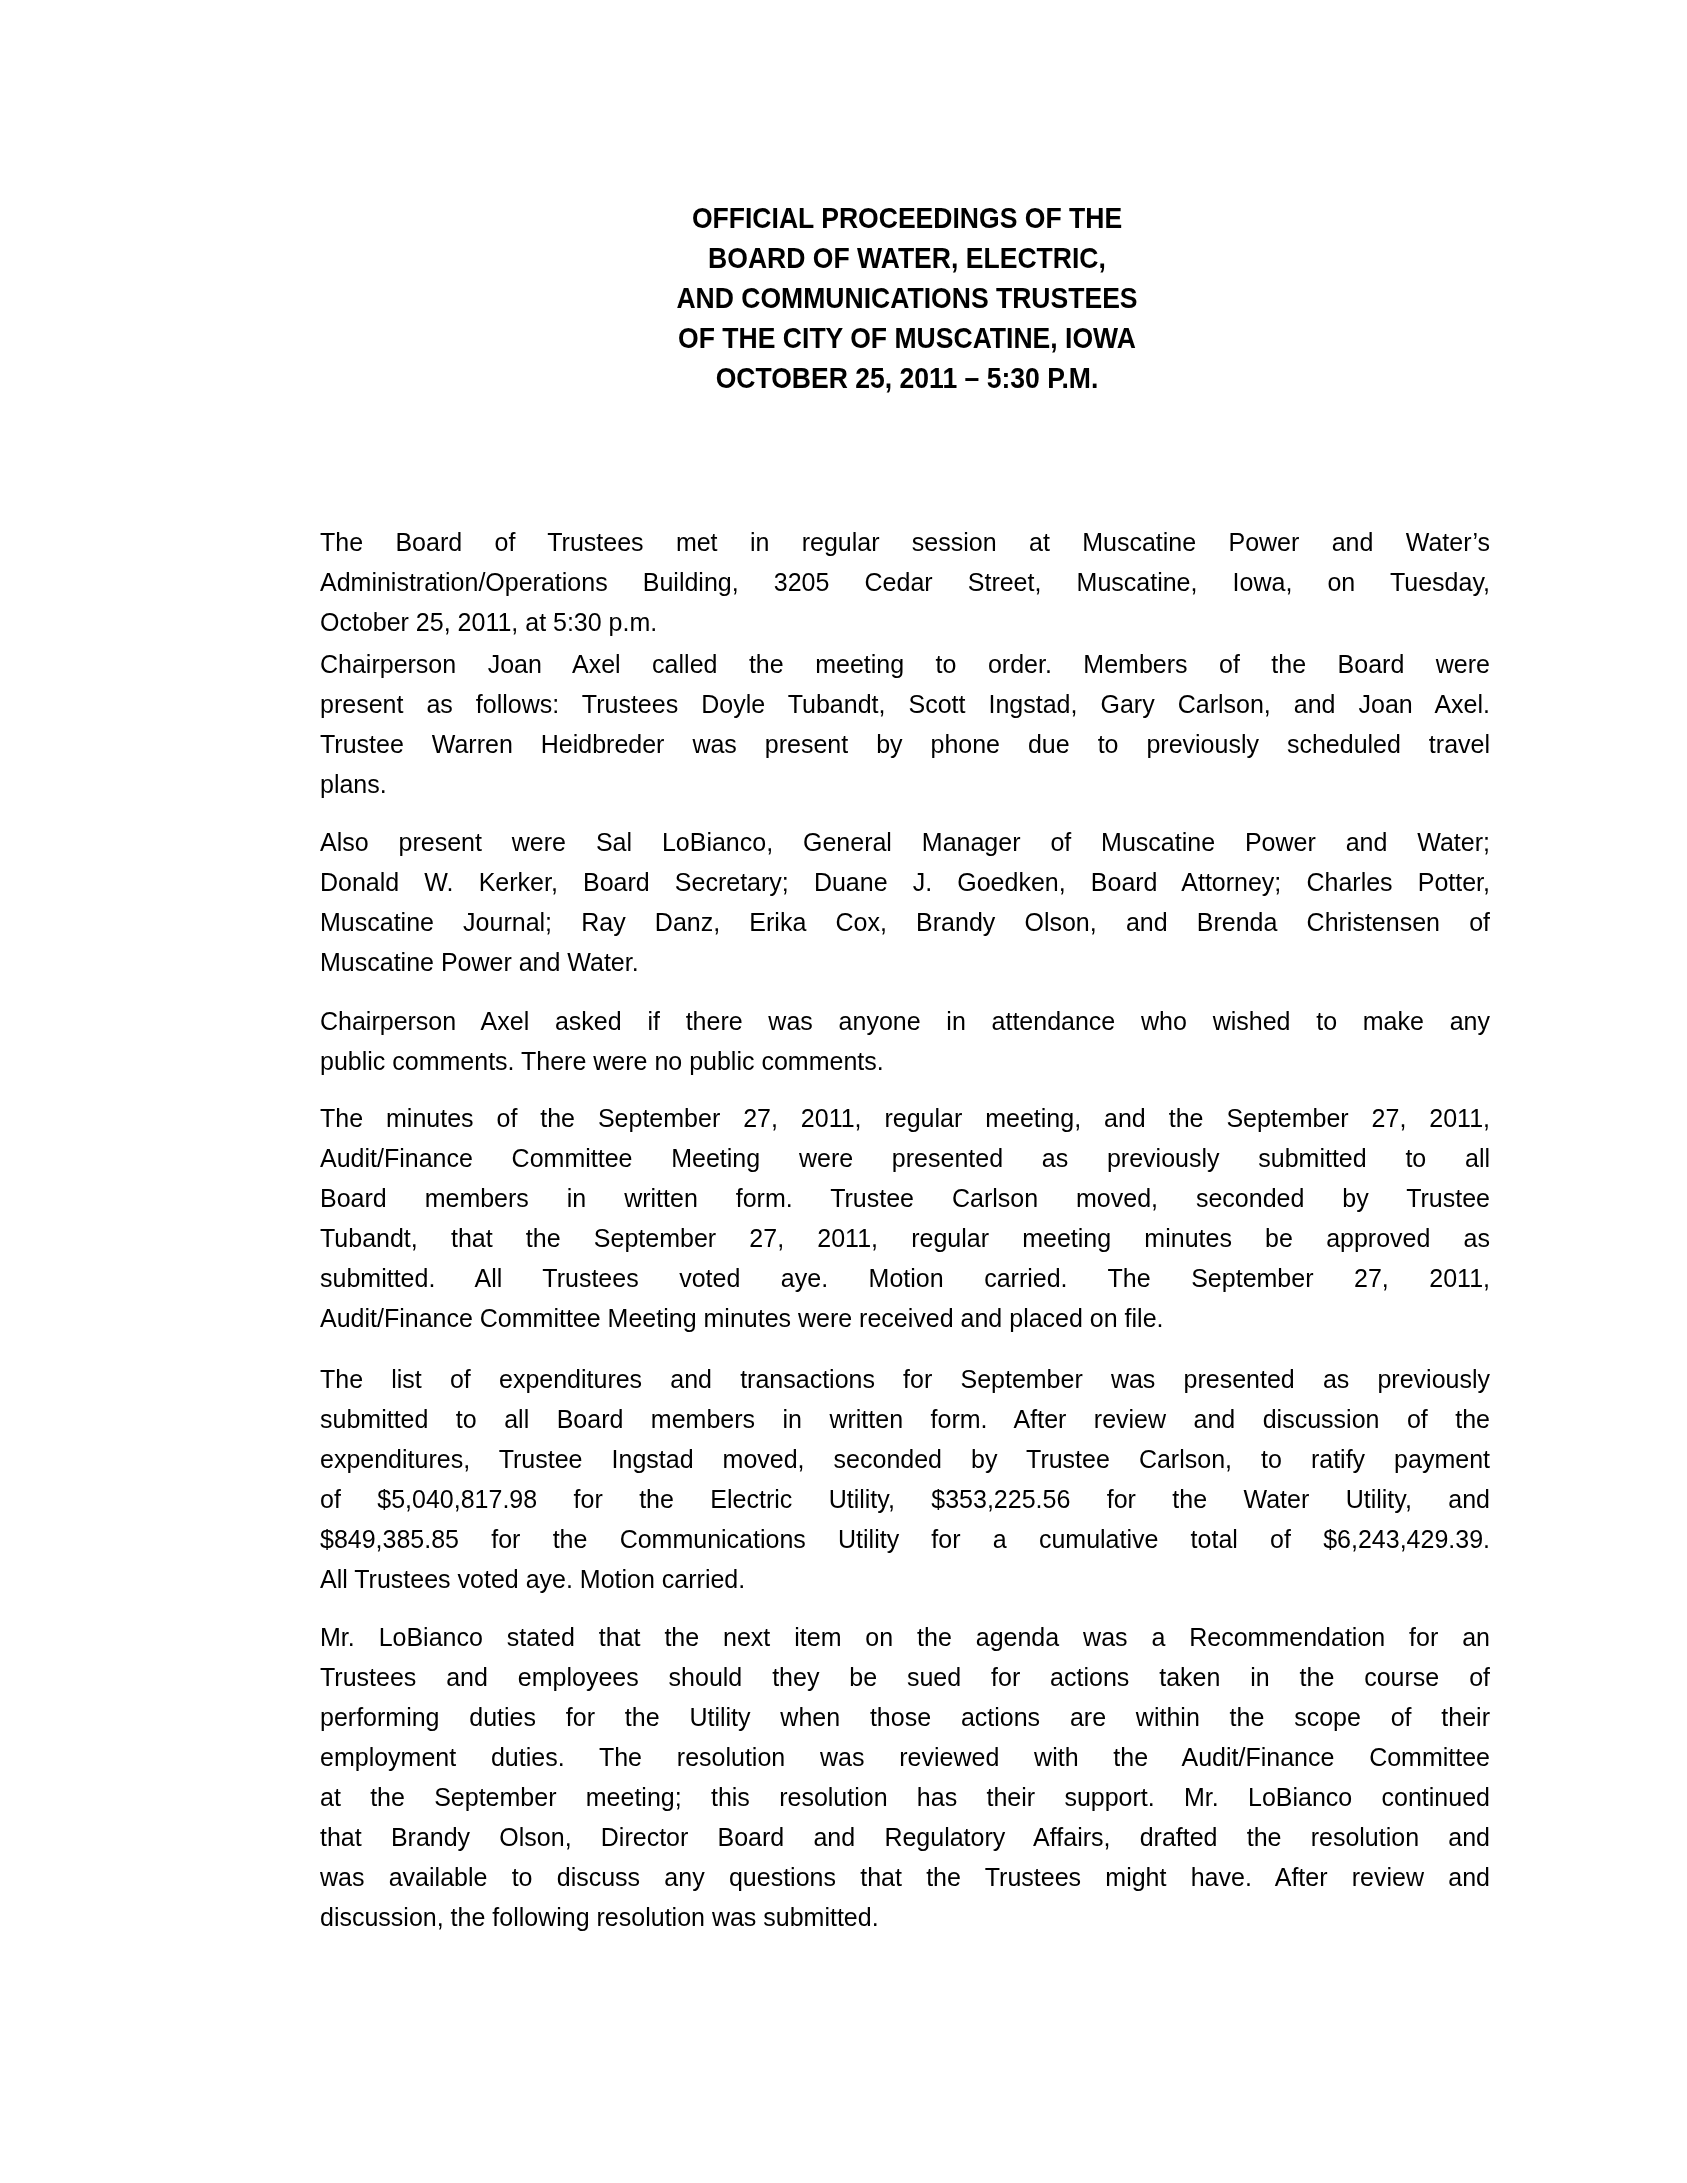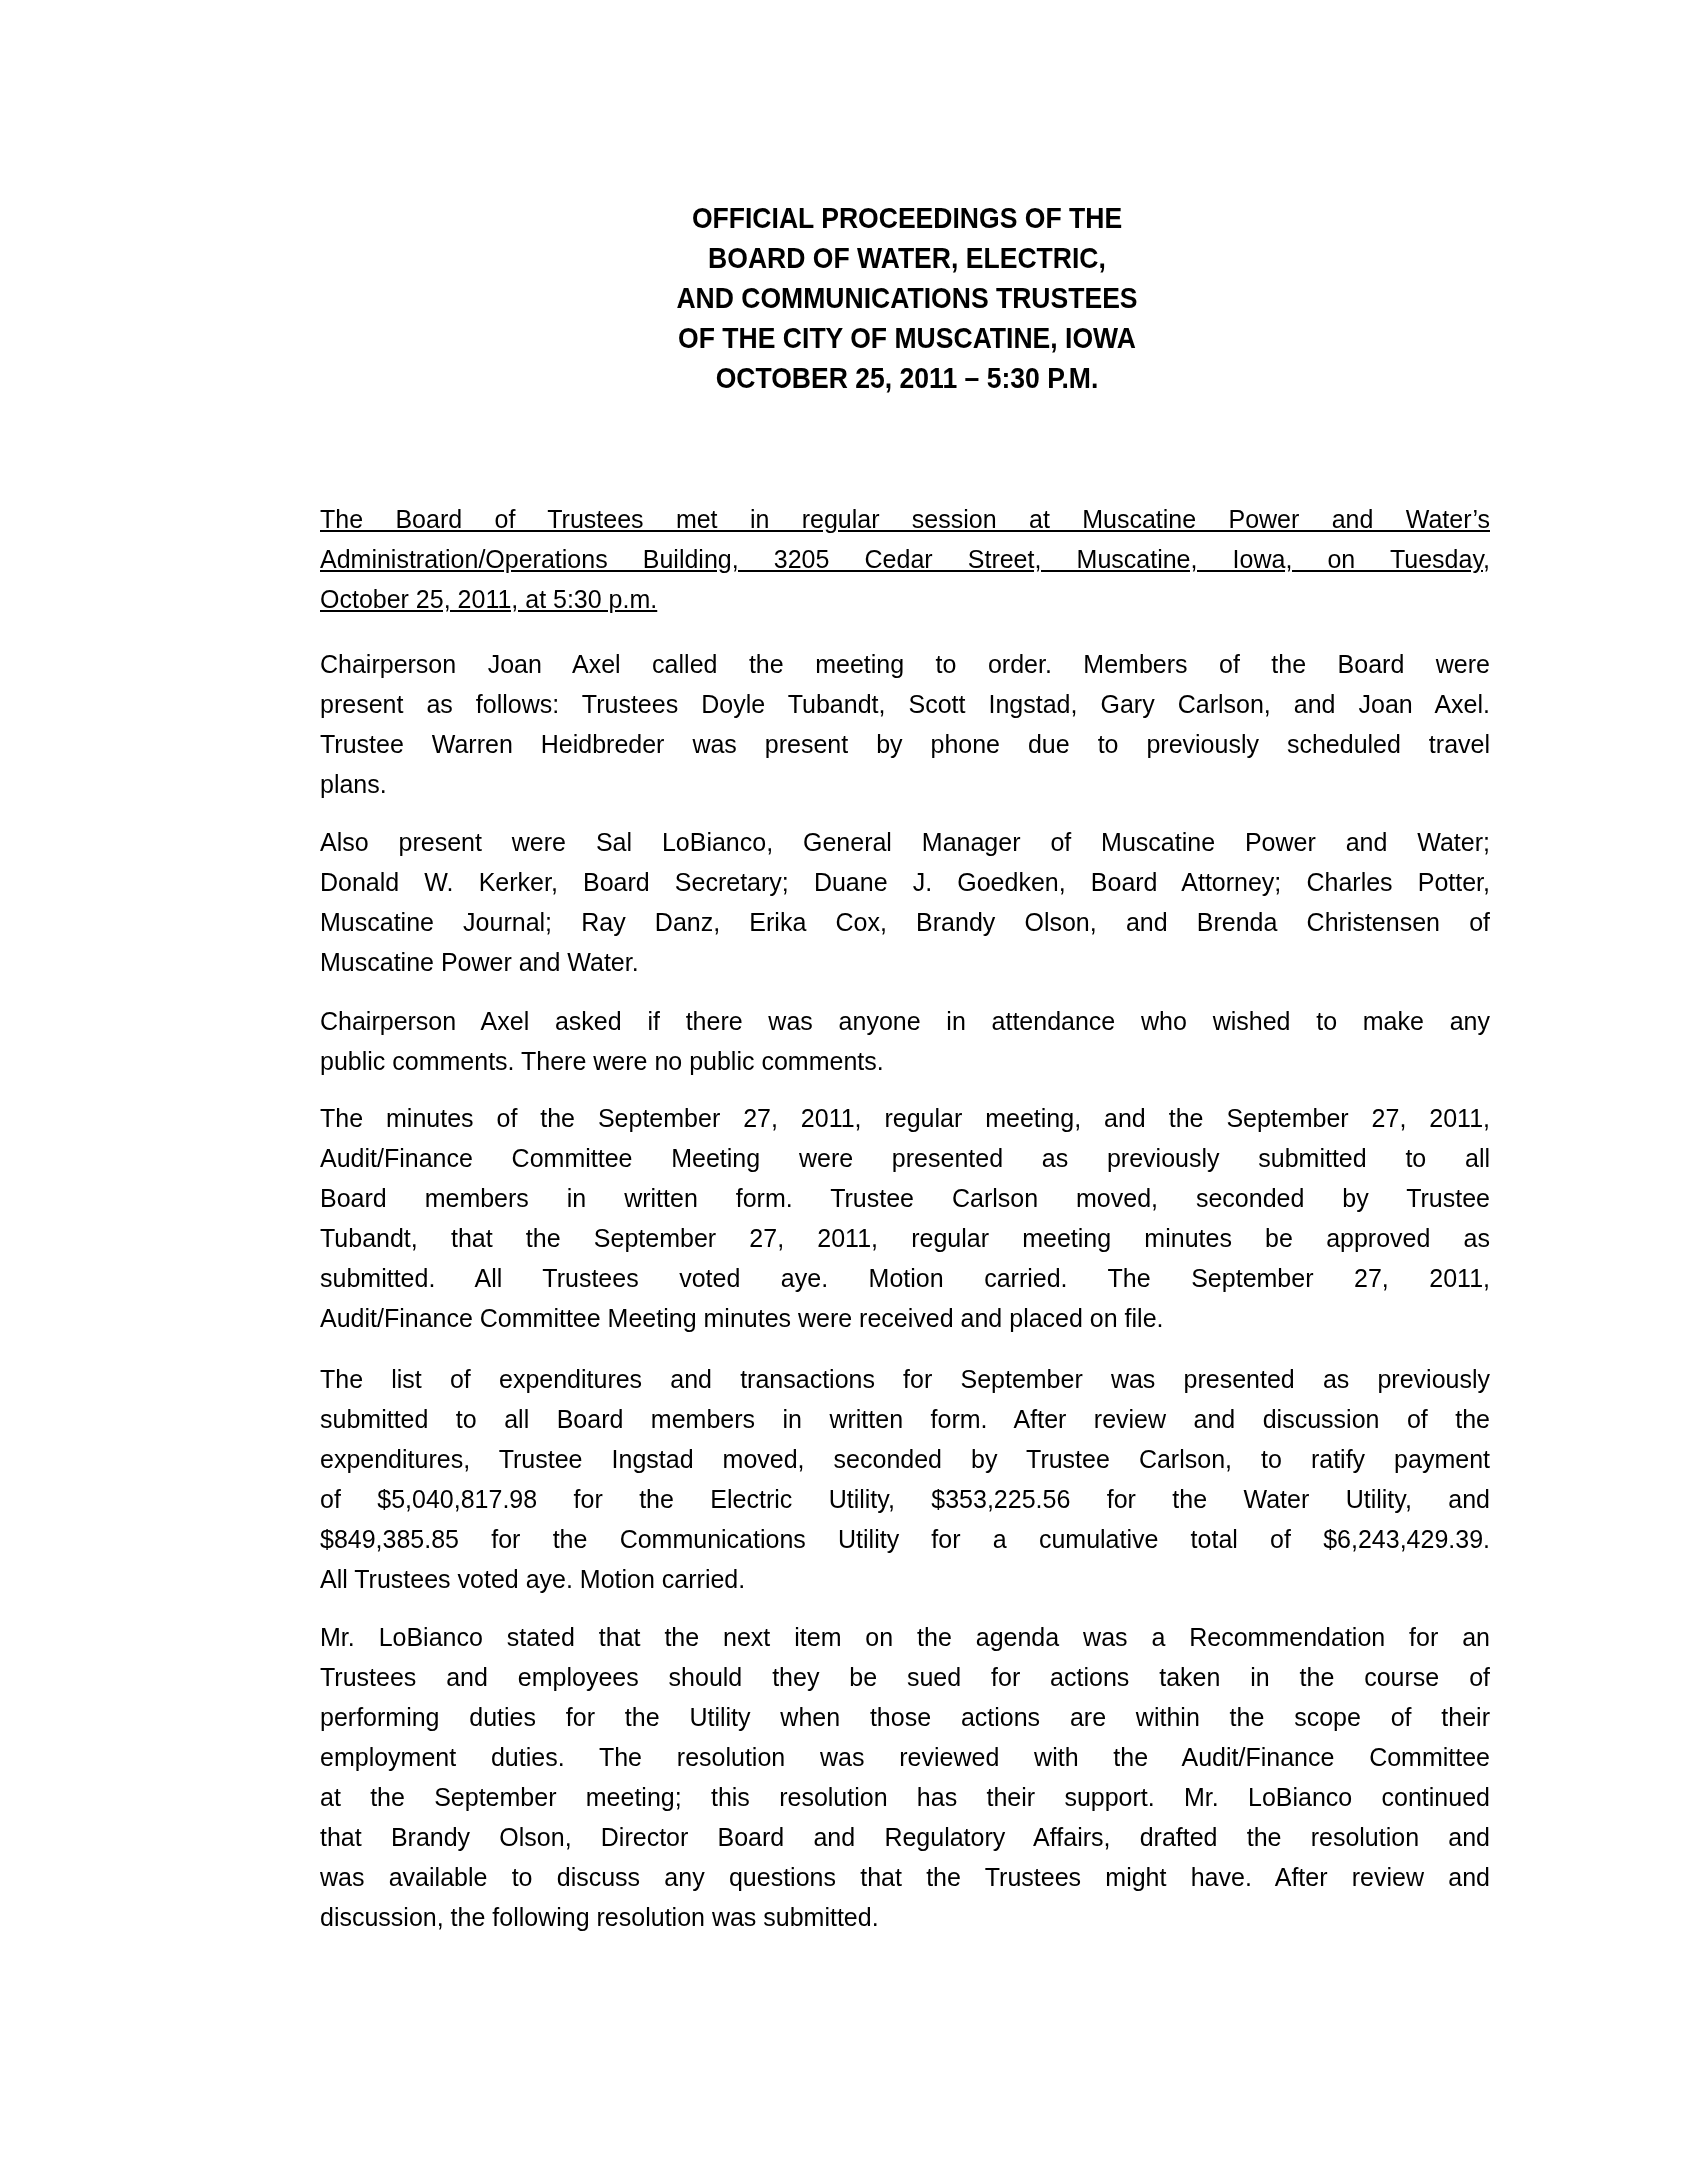--- a/index.html
+++ b/index.html
@@ -32,21 +32,21 @@
 <div class="page">
 
   <div class="title-block">
     <span class="title-line">OFFICIAL PROCEEDINGS OF THE</span>
     <span class="title-line">BOARD OF WATER, ELECTRIC,</span>
     <span class="title-line">AND COMMUNICATIONS TRUSTEES</span>
     <span class="title-line">OF THE CITY OF MUSCATINE, IOWA</span>
     <span class="title-line">OCTOBER 25, 2011 – 5:30 P.M.</span>
   </div>
 
-  <div class="para" style="top:499px;text-decoration:underline;">
+  <div class="para" style="top:522px;">
     <span class="line">The Board of Trustees met in regular session at Muscatine Power and Water’s</span>
     <span class="line">Administration/Operations Building, 3205 Cedar Street, Muscatine, Iowa, on Tuesday,</span>
     <span class="line last">October 25, 2011, at 5:30 p.m.</span>
   </div>
 
   <div class="para" style="top:644px;">
     <span class="line">Chairperson Joan Axel called the meeting to order.  Members of the Board were</span>
     <span class="line">present as follows: Trustees Doyle Tubandt, Scott Ingstad, Gary Carlson, and Joan Axel.</span>
     <span class="line">Trustee Warren Heidbreder was present by phone due to previously scheduled travel</span>
     <span class="line last">plans.</span>

